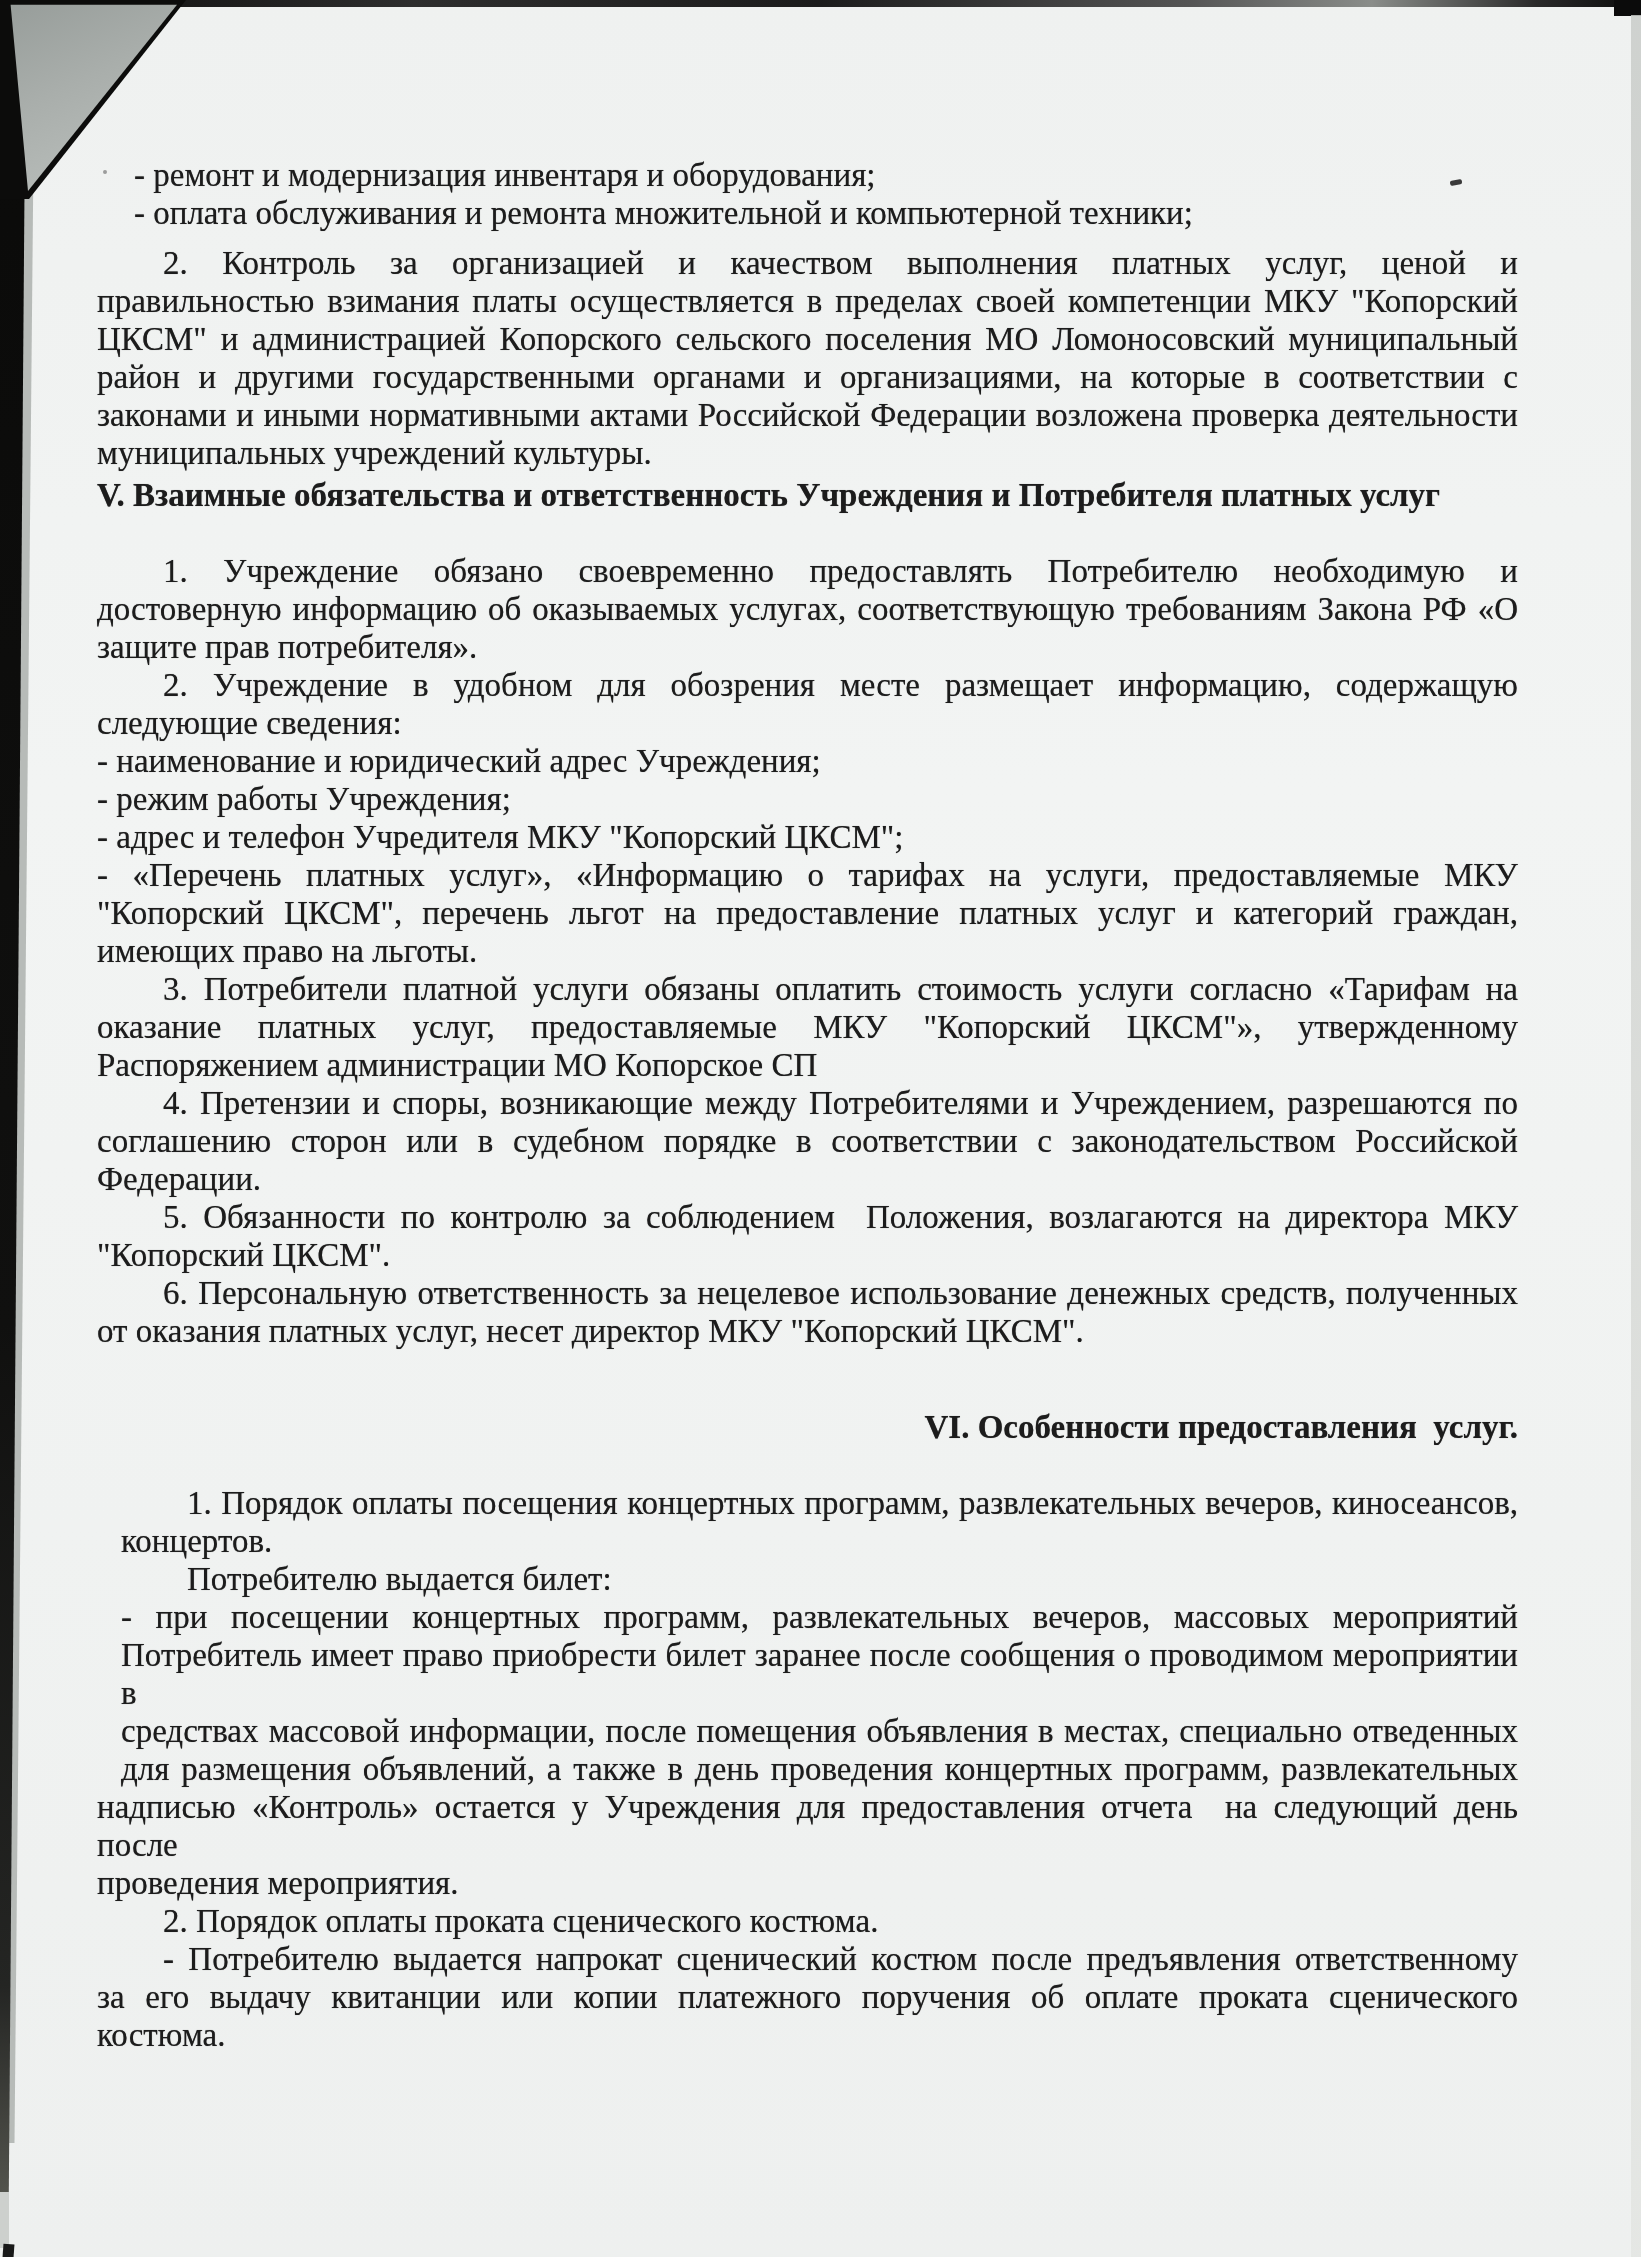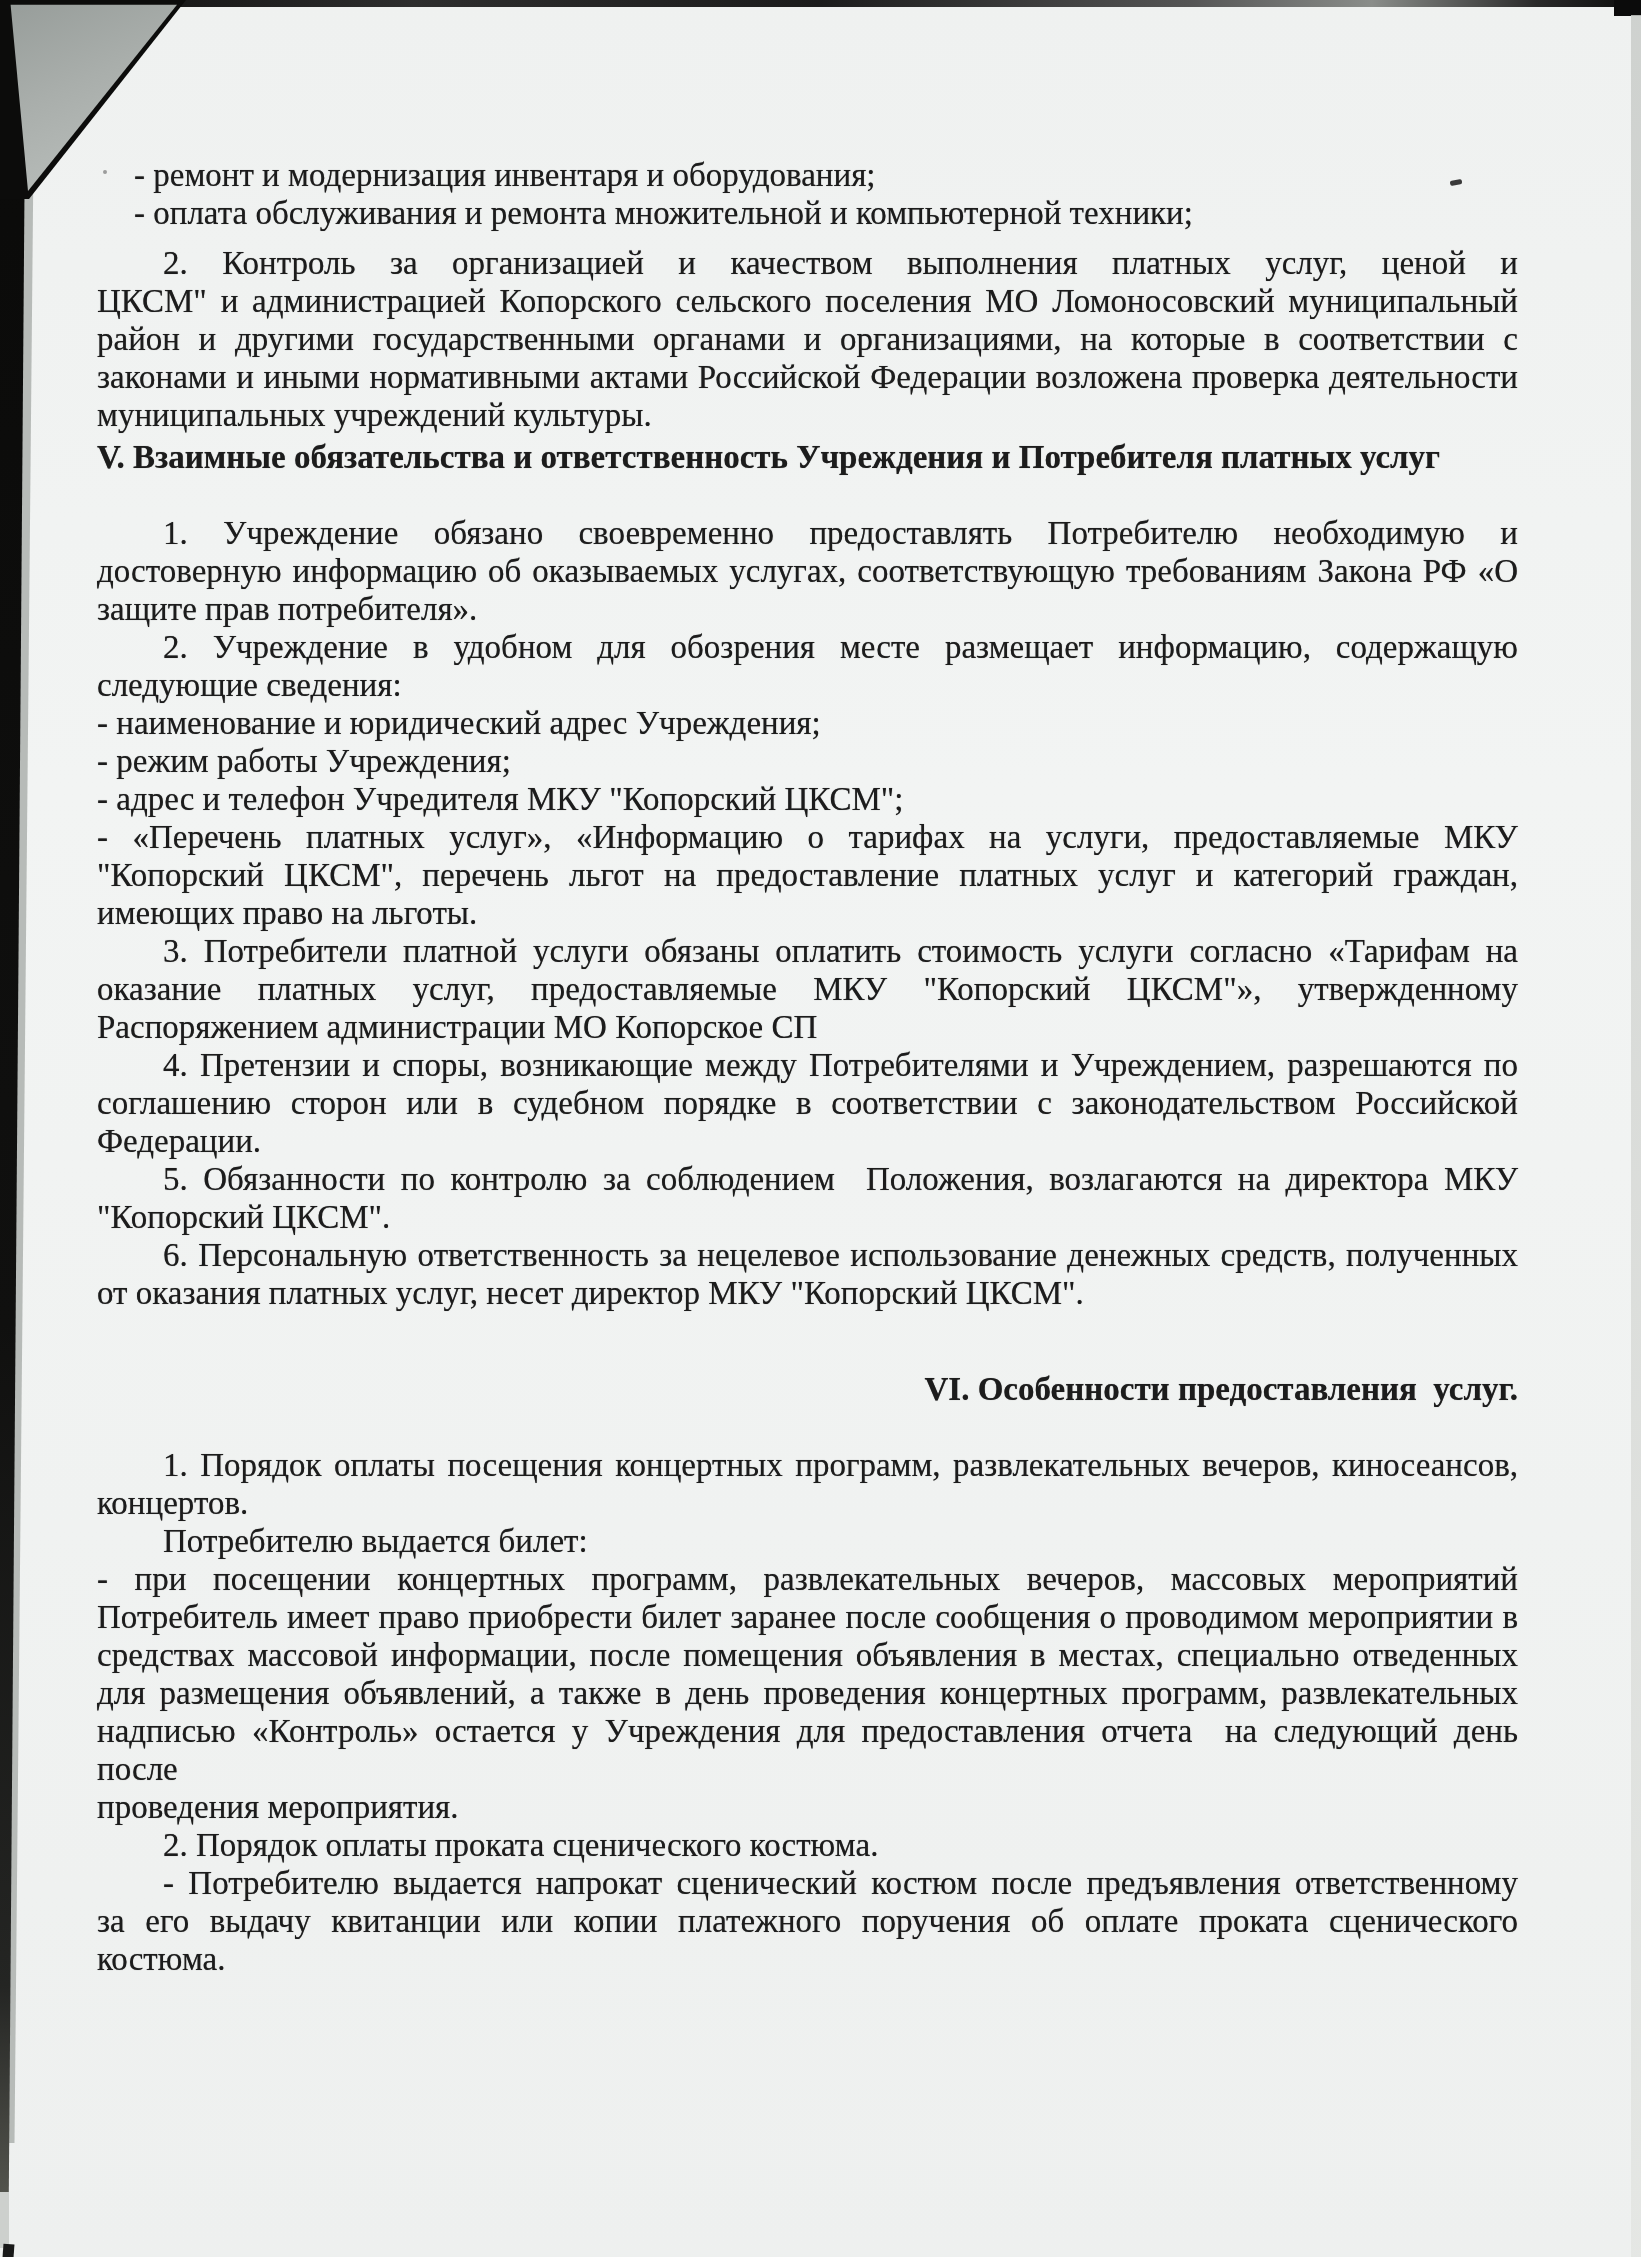--- a/index.html
+++ b/index.html
@@ -94,20 +94,21 @@
   <div class="speck-dash"></div>
   <div class="speck-dot"></div>
 
   <div class="doc" id="doc">
       <div class="block block-list">
         <div class="line">- ремонт и модернизация инвентаря и оборудования;</div>
         <div class="line">- оплата обслуживания и ремонта множительной и компьютерной техники;</div>
       </div>
       <div class="block" style="margin-top: 11.6px;">
         <div class="line j indent">2. Контроль за организацией и качеством выполнения платных услуг, ценой и</div>
+        <div class="line j">правильностью взимания платы осуществляется в пределах своей компетенции МКУ "Копорский</div>
         <div class="line j">ЦКСМ" и администрацией Копорского сельского поселения МО Ломоносовский муниципальный</div>
         <div class="line j">район и другими государственными органами и организациями, на которые в соответствии с</div>
         <div class="line j">законами и иными нормативными актами Российской Федерации возложена проверка деятельности</div>
         <div class="line">муниципальных учреждений культуры.</div>
       </div>
       <div class="block" style="margin-top: 4px;">
         <div class="line heading">V. Взаимные обязательства и ответственность Учреждения и Потребителя платных услуг</div>
       </div>
       <div class="block" style="margin-top: 38px;">
         <div class="line j indent">1. Учреждение обязано своевременно предоставлять Потребителю необходимую и</div>
@@ -138,21 +139,21 @@
         <div class="line j indent">5. Обязанности по контролю за соблюдением&nbsp; Положения, возлагаются на директора МКУ</div>
         <div class="line">"Копорский ЦКСМ".</div>
       </div>
       <div class="block">
         <div class="line j indent">6. Персональную ответственность за нецелевое использование денежных средств, полученных</div>
         <div class="line">от оказания платных услуг, несет директор МКУ "Копорский ЦКСМ".</div>
       </div>
       <div class="block" style="margin-top: 58px;">
         <div class="line heading center">VI. Особенности предоставления&nbsp; услуг.</div>
       </div>
-      <div class="block" style="margin-top: 38px;">
+      <div class="block" style="margin-top: 38px; margin-left: 24px;">
         <div class="line j indent">1. Порядок оплаты посещения концертных программ, развлекательных вечеров, киносеансов,</div>
         <div class="line">концертов.</div>
         <div class="line indent">Потребителю выдается билет:</div>
         <div class="line j">- при посещении концертных программ, развлекательных вечеров, массовых мероприятий</div>
         <div class="line j">Потребитель имеет право приобрести билет заранее после сообщения о проводимом мероприятии в</div>
         <div class="line j">средствах массовой информации, после помещения объявления в местах, специально отведенных</div>
         <div class="line j">для размещения объявлений, а также в день проведения концертных программ, развлекательных</div>
       </div>
       <div class="block">
         <div class="line j">надписью «Контроль» остается у Учреждения для предоставления отчета&nbsp; на следующий день после</div>

